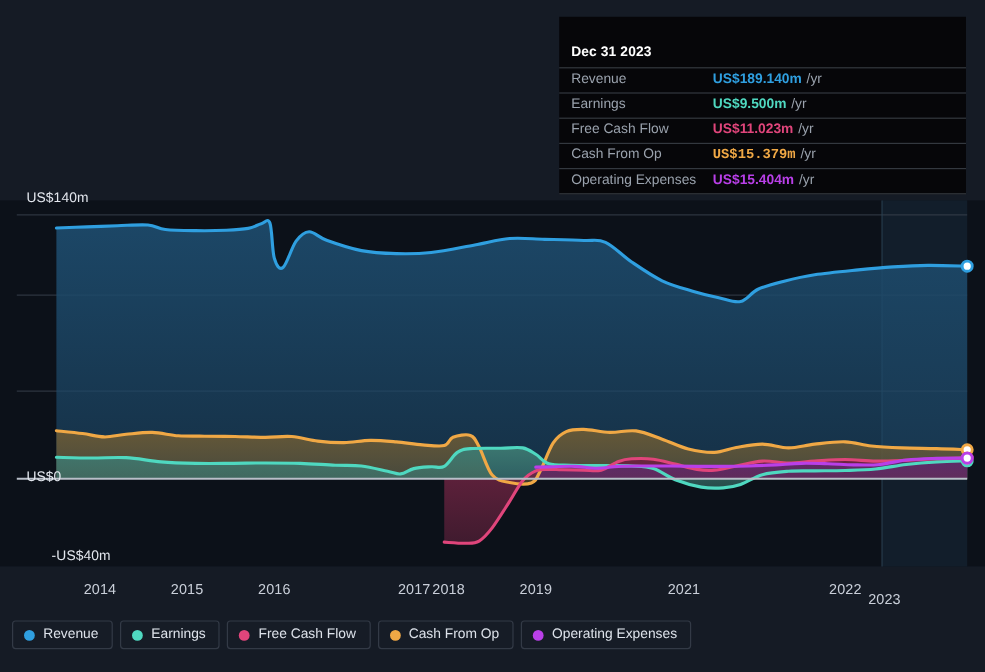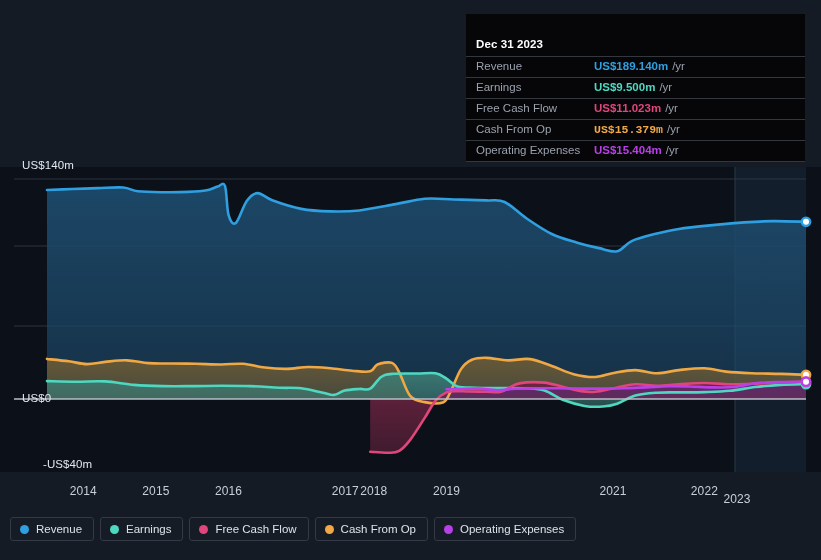--- a/index.html
+++ b/index.html
@@ -186,21 +186,21 @@
     <div class="y-label" style="left:22px; top:458px;margin-left:21px;">-US$40m</div>
 
     <div id="x-labels">
         <div class="x-label" style="left: 83.3px; top: 484px;">2014</div>
         <div class="x-label" style="left: 155.9px; top: 484px;">2015</div>
         <div class="x-label" style="left: 228.6px; top: 484px;">2016</div>
         <div class="x-label" style="left: 301.2px; top: 484px; margin-left: 44px;">2017</div>
         <div class="x-label" style="left: 373.8px; top: 484px;">2018</div>
         <div class="x-label" style="left: 446.5px; top: 484px;">2019</div>
         <div class="x-label" style="left: 545px; top: 484px; margin-top: 40px;">2020</div>
-        <div class="x-label" style="left: 613px; top: 484px;">2021</div>
+        <div class="x-label" style="left: 570px; top: 484px;">2021</div>
         <div class="x-label" style="left: 664.4px; top: 484px; margin-left: 40px;">2022</div>
         <div class="x-label" style="left: 737px; top: 492px;">2023</div>
       </div>
   </div>
 
   <div id="tooltip">
     <div class="tt-title">Dec 31 2023</div>
     <div id="tooltip-rows">
         <div class="tt-row">
           <div class="tt-key">Revenue</div>

